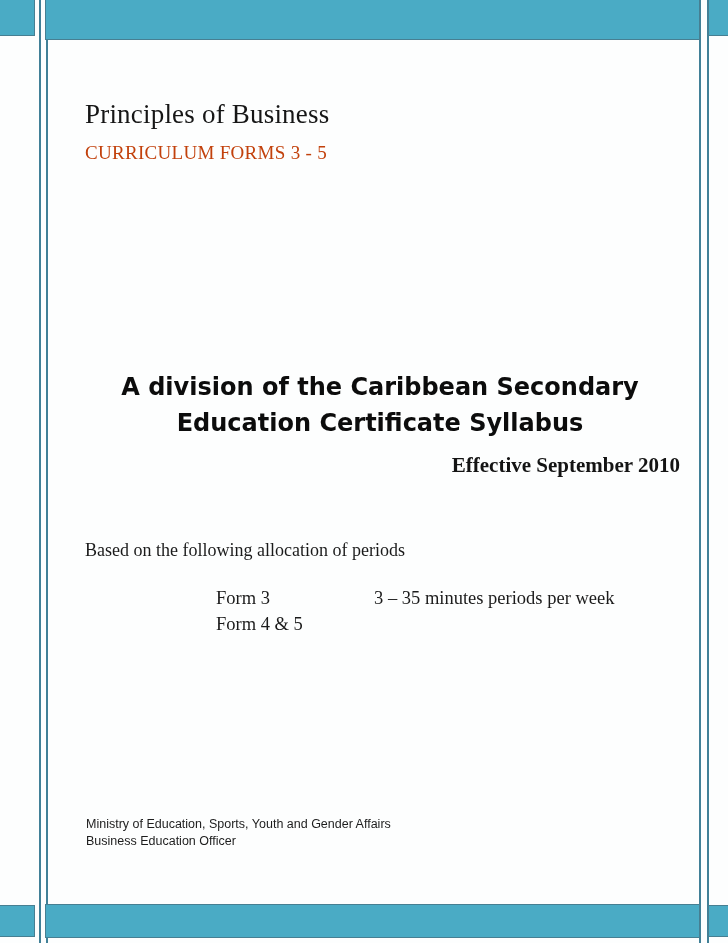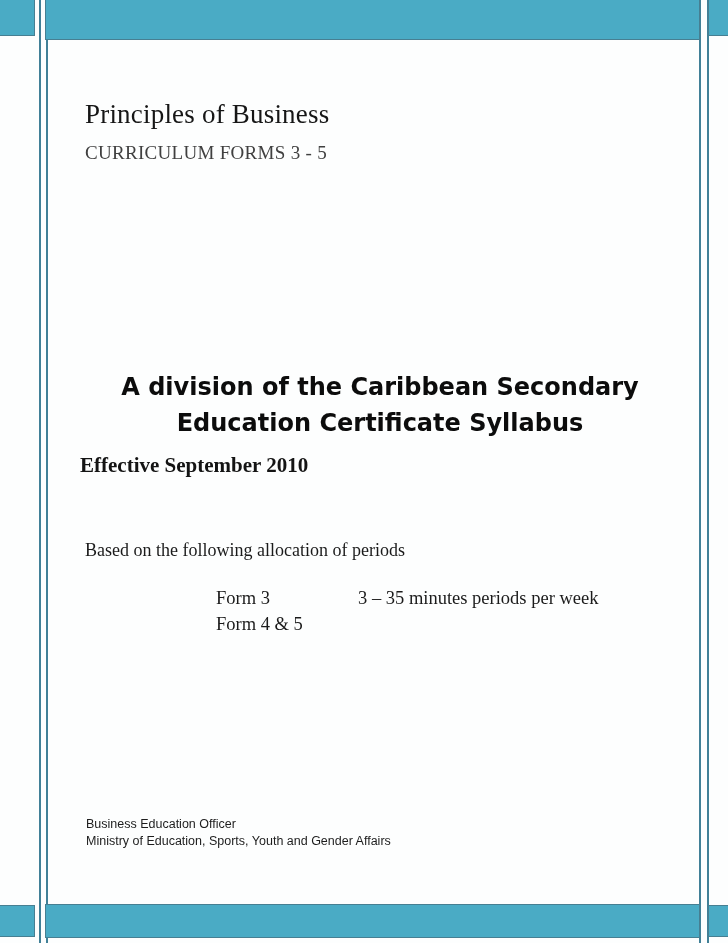--- a/index.html
+++ b/index.html
@@ -39,49 +39,49 @@
   
   .doc-title {
     position: absolute; left: 85px; top: 94px;
     font-size: 27px; line-height: 40px; font-weight: 400;
     letter-spacing: 0.2px; color: #161616;
     white-space: nowrap;
   }
   .doc-subtitle {
     position: absolute; left: 85px; top: 142px;
     font-size: 19px; line-height: 22px; font-weight: 400;
-    letter-spacing: 0.3px; color: #404040;
+    letter-spacing: 0.3px; color: #c2410c;
     white-space: nowrap;
     text-align: center;
   }
   .division-heading {
     position: absolute; left: 80px; top: 338px; width: 600px;
     text-align: center;
     font-family: "DejaVu Sans", "Liberation Sans", sans-serif;
     font-weight: 700; font-size: 24px; line-height: 36px;
     color: #0c0c0c;
     margin-top: 31px;
   }
   .effective-date {
     position: absolute; left: 80px; top: 450px; width: 600px;
-    text-align: left;
+    text-align: right;
     font-weight: 700; font-size: 21px; line-height: 30px;
     color: #141414;
   }
   .allocation-intro {
     position: absolute; left: 85px; top: 538px;
     font-size: 18px; line-height: 24px; color: #1b1b1b;
     white-space: nowrap;
     font-family: Liberation Serif, serif;
   }
   .allocation-table {
     position: absolute; left: 216px; top: 586px;
     font-size: 18.5px; line-height: 25.5px; color: #1b1b1b;
   }
-  .allocation-row { display: flex; }
+  .allocation-row { display: flex; gap: 16px; }
   .allocation-form { width: 142px; white-space: nowrap; }
   .allocation-periods { white-space: nowrap; }
   .footer-block {
     position: absolute; left: 86px; top: 816px;
     font-family: "Liberation Sans", sans-serif;
     font-size: 12.5px; line-height: 16.5px; font-weight: 400;
     color: #1d1d1d;
   }
 </style>
 </head>
@@ -114,17 +114,17 @@
     <div class="allocation-row">
       <div class="allocation-form">Form 3</div>
       <div class="allocation-periods">3 – 35 minutes periods per week</div>
     </div>
     <div class="allocation-row">
       <div class="allocation-form">Form 4 &amp; 5</div>
     </div>
   </div>
 
   <div class="footer-block">
+    <div>Ministry of Education, Sports, Youth and Gender Affairs</div>
     <div>Business Education Officer</div>
-    <div>Ministry of Education, Sports, Youth and Gender Affairs</div>
   </div>
 
 </div>
 
 </body></html>

